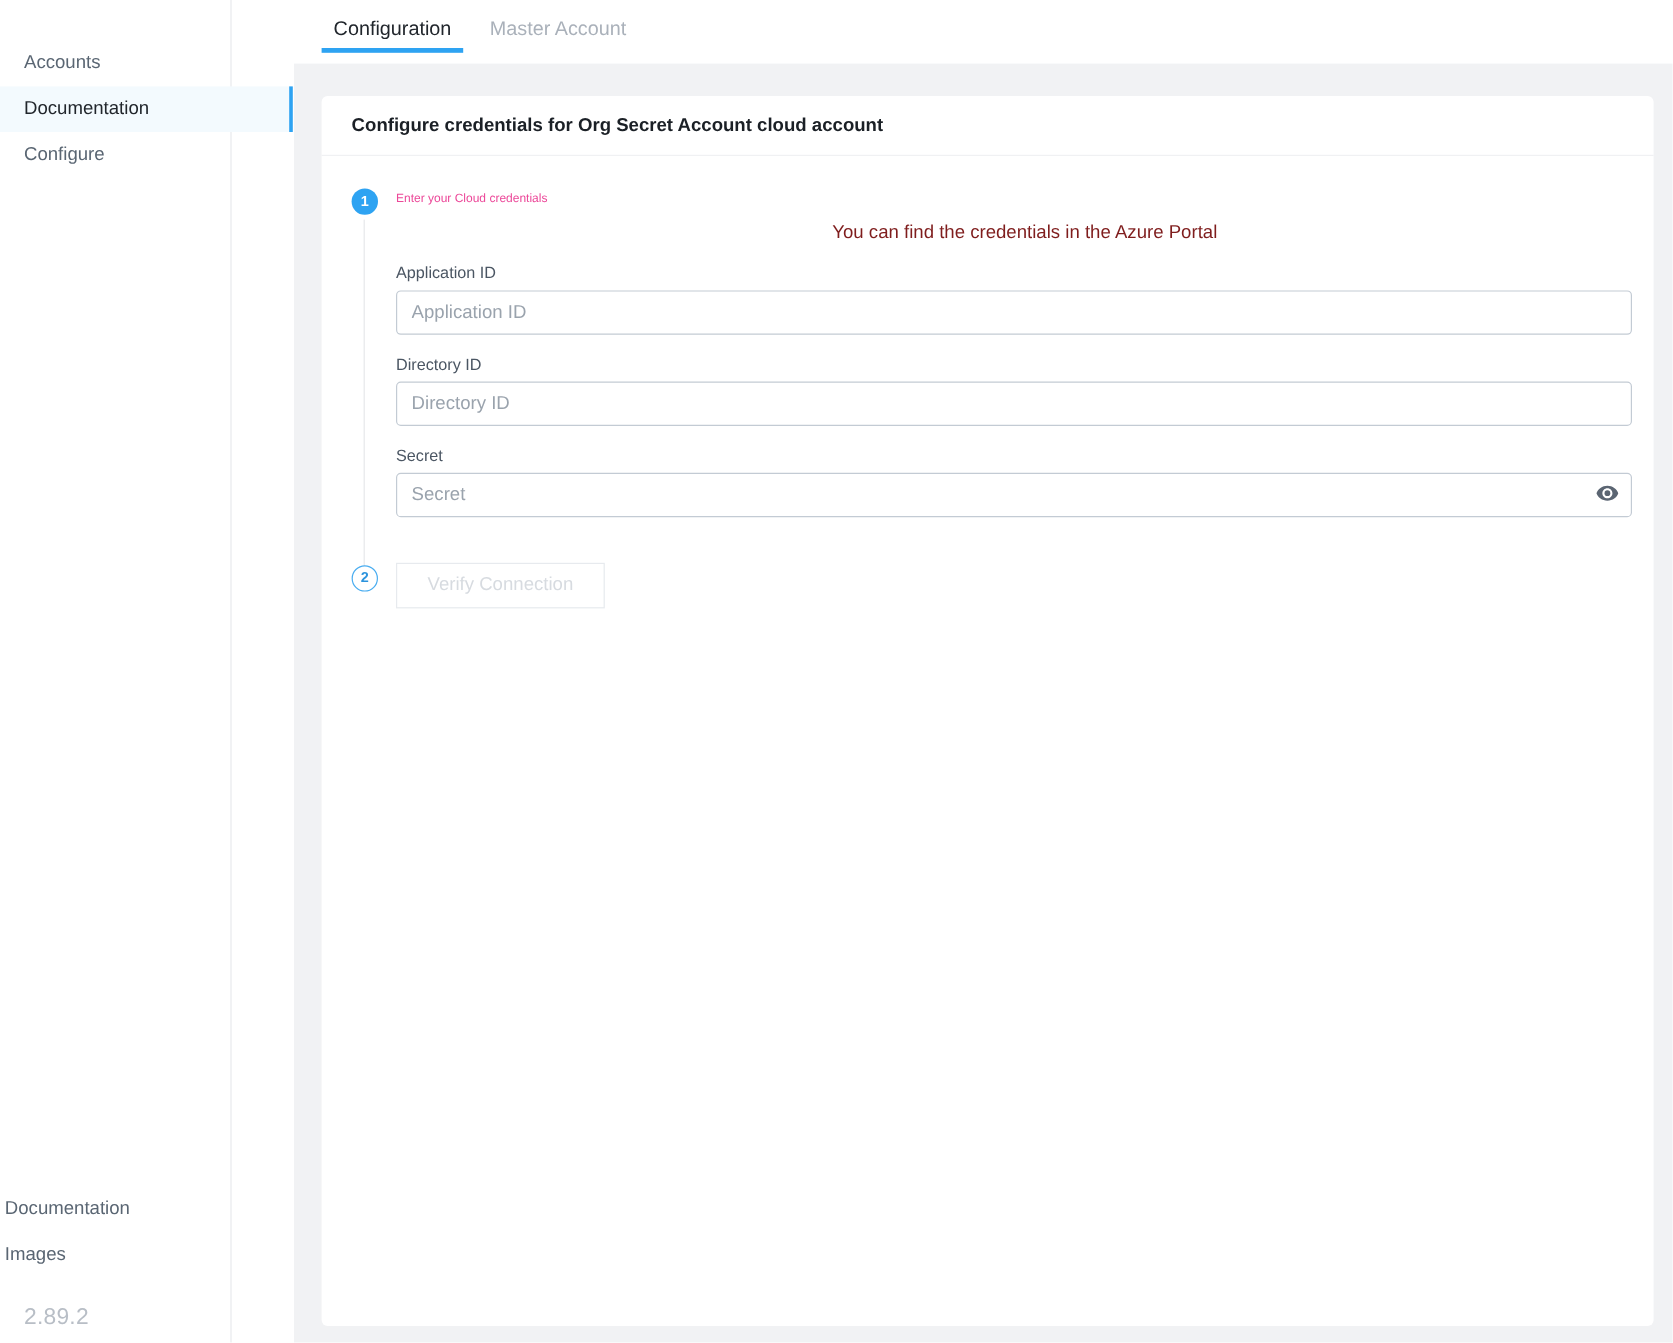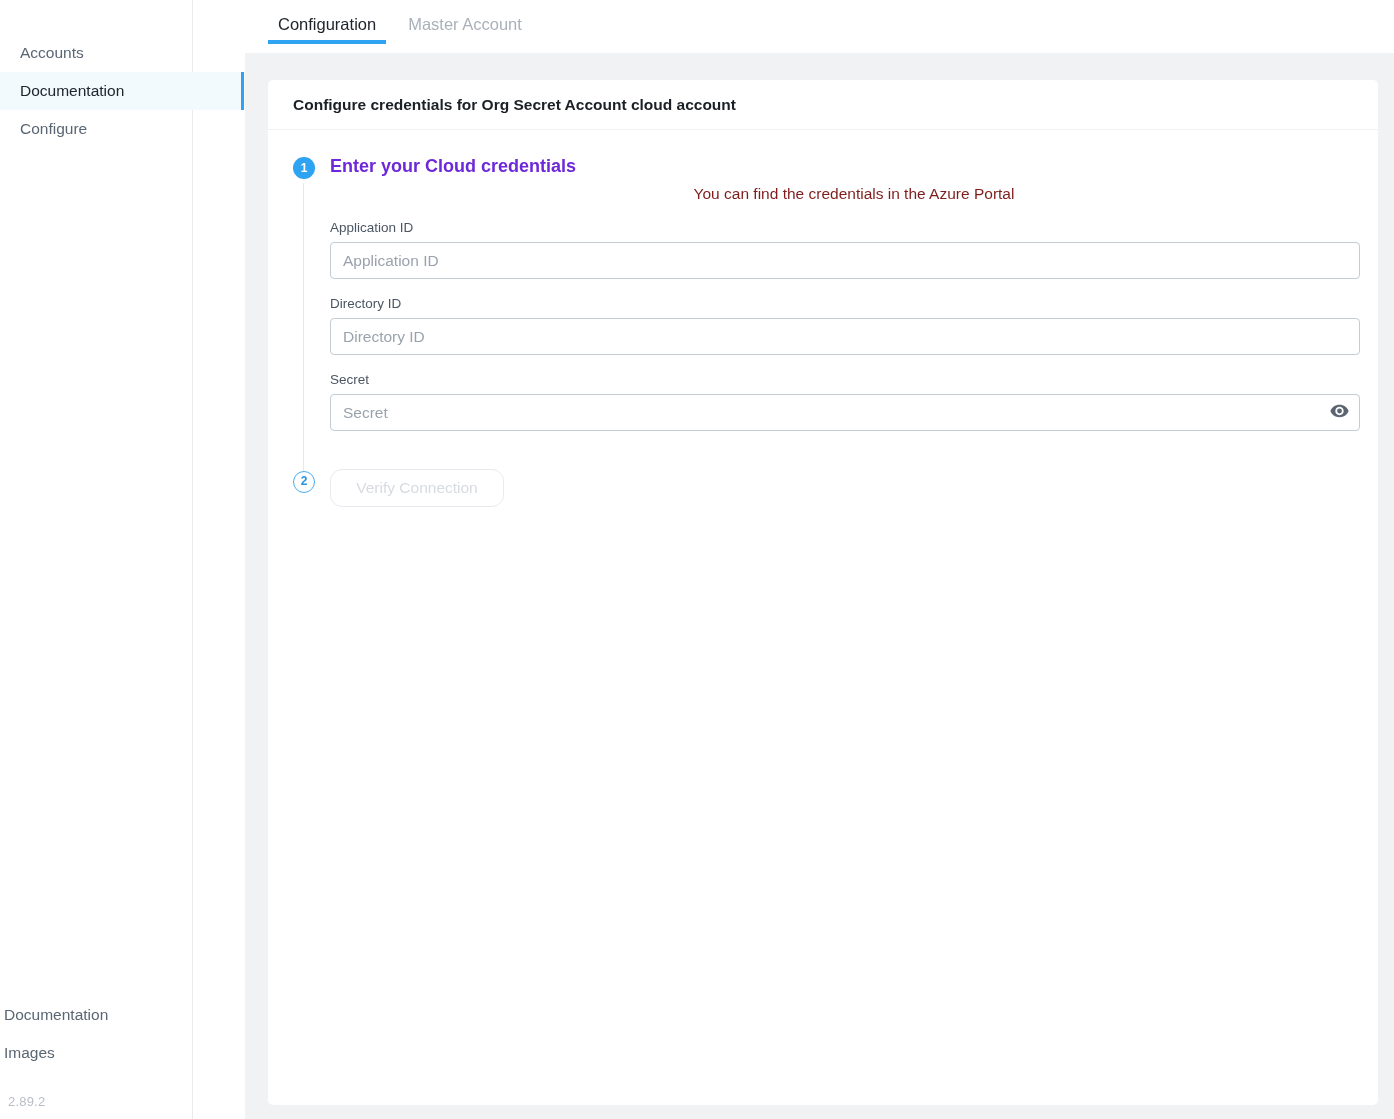--- a/index.html
+++ b/index.html
@@ -70,23 +70,23 @@
   .footer-link {
     height: 38px;
     line-height: 38px;
     padding-left: 4px;
     font-size: 15.5px;
     color: #5a6673;
     cursor: pointer;
     white-space: nowrap;
   }
   .version {
-    padding-left: 8px;
+    padding-left: 20px;
     margin-top: 22px;
-    font-size: 13px;
+    font-size: 19px;
     color: #b8bec6;
     letter-spacing: .2px;
   }
 
   
   #tabbar {
     position: absolute;
     left: 245px; top: 0;
     width: 1149px;
     height: 53px;
@@ -188,23 +188,23 @@
 
   .step-connector {
     position: absolute;
     left: 35px;
     top: 28px;
     width: 1px;
     background: #e6e8ea;
   }
 
   .step-title {
-    font-size: 18px;
-    font-weight: bold;
-    color: #6d28d9;
+    font-size: 10px;
+    font-weight: normal;
+    color: #ec4899;
     line-height: 22px;
     white-space: nowrap;
   }
   .step-subtitle {
     margin-top: 8px;
     font-size: 15.5px;
     color: #7f1d1d;
     white-space: nowrap;
     text-align: center;
   }
@@ -251,21 +251,21 @@
   }
 
   
   .verify-wrap {
     margin-top: 14px;
   }
   .verify-btn {
     width: 174px;
     height: 38px;
     border: 1px solid #e7eaee;
-    border-radius: 12px;
+    border-radius: 0;
     background: #ffffff;
     color: #d7dbe0;
     font-size: 15.5px;
     font-family: "Liberation Sans", sans-serif;
     cursor: default;
   }
 
   .spacer-1 { height: 24px; }
 </style>
 </head>

